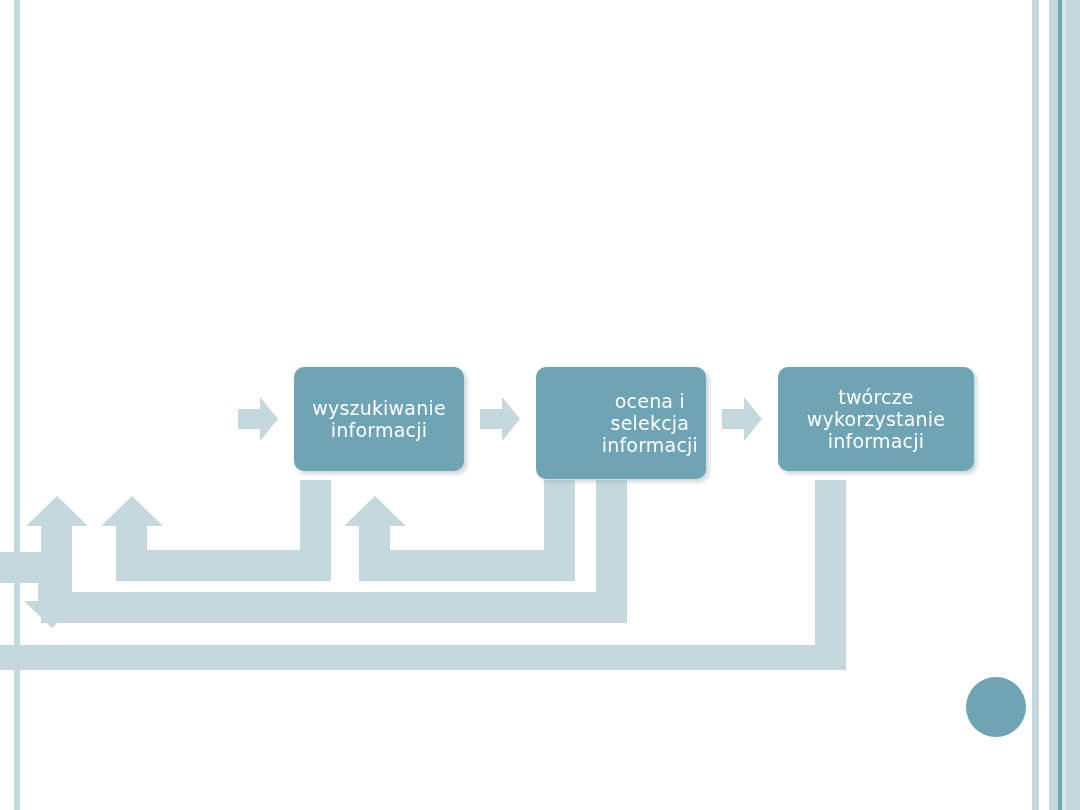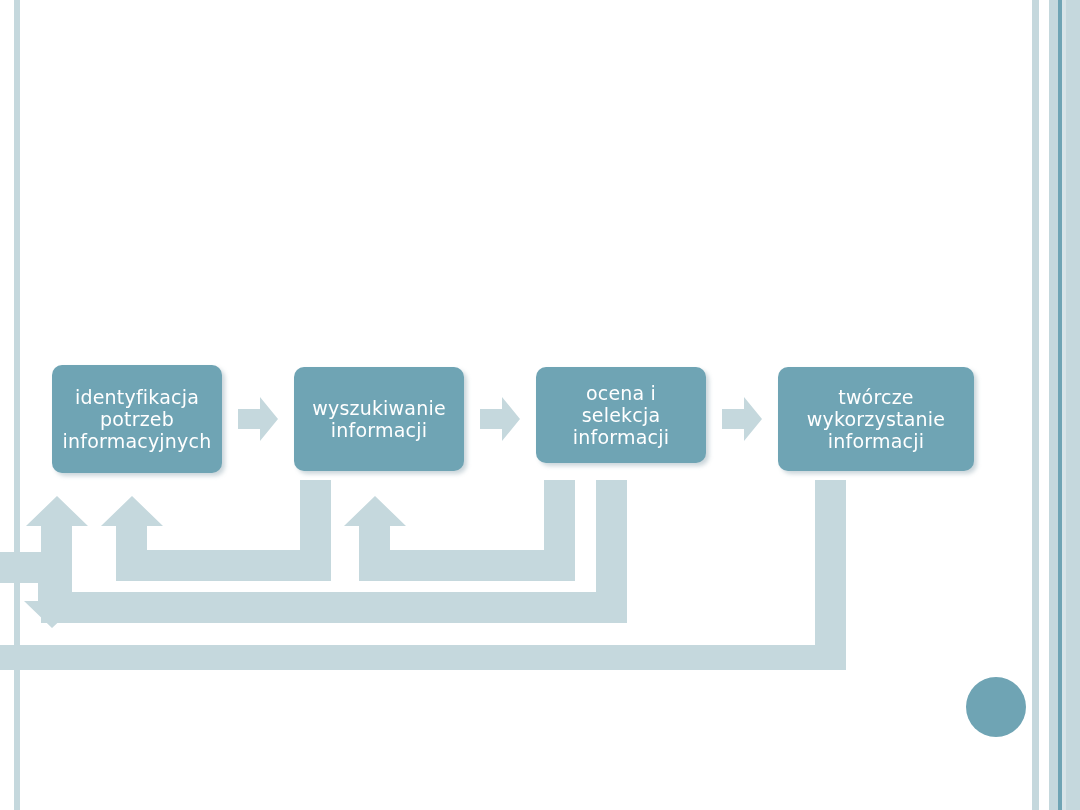--- a/index.html
+++ b/index.html
@@ -105,32 +105,27 @@
   </svg>
 
   <svg class="conn-arrow" style="left:480px; top:397px;" viewBox="0 0 40 44" xmlns="http://www.w3.org/2000/svg">
     <path fill="#c5d8dd" d="M 0 12 L 22 12 L 22 0 L 40 22 L 22 44 L 22 32 L 0 32 Z"></path>
   </svg>
 
   <svg class="conn-arrow" style="left:722px; top:397px;" viewBox="0 0 40 44" xmlns="http://www.w3.org/2000/svg">
     <path fill="#c5d8dd" d="M 0 12 L 22 12 L 22 0 L 40 22 L 22 44 L 22 32 L 0 32 Z"></path>
   </svg>
 
-  <div class="proc-box" style="left:52px; top:365px; width:170px; height:108px;">
-    <div class="proc-label">identyfikacja
-potrzeb
-informacyjnych</div>
-  </div>
 
   <div class="proc-box" style="left:294px; top:367px; width:170px; height:104px;">
     <div class="proc-label">wyszukiwanie
 informacji</div>
   </div>
 
-  <div class="proc-box" style="left:536px; top:367px; width:170px; height:96px;">
+  <div class="proc-box" style="left:536px; top:367px; width:170px; height:112px;justify-content:flex-end;">
     <div class="proc-label">ocena i
 selekcja
 informacji</div>
   </div>
 
   <div class="proc-box" style="left:778px; top:367px; width:196px; height:104px;">
     <div class="proc-label">twórcze
 wykorzystanie
 informacji</div>
   </div>

